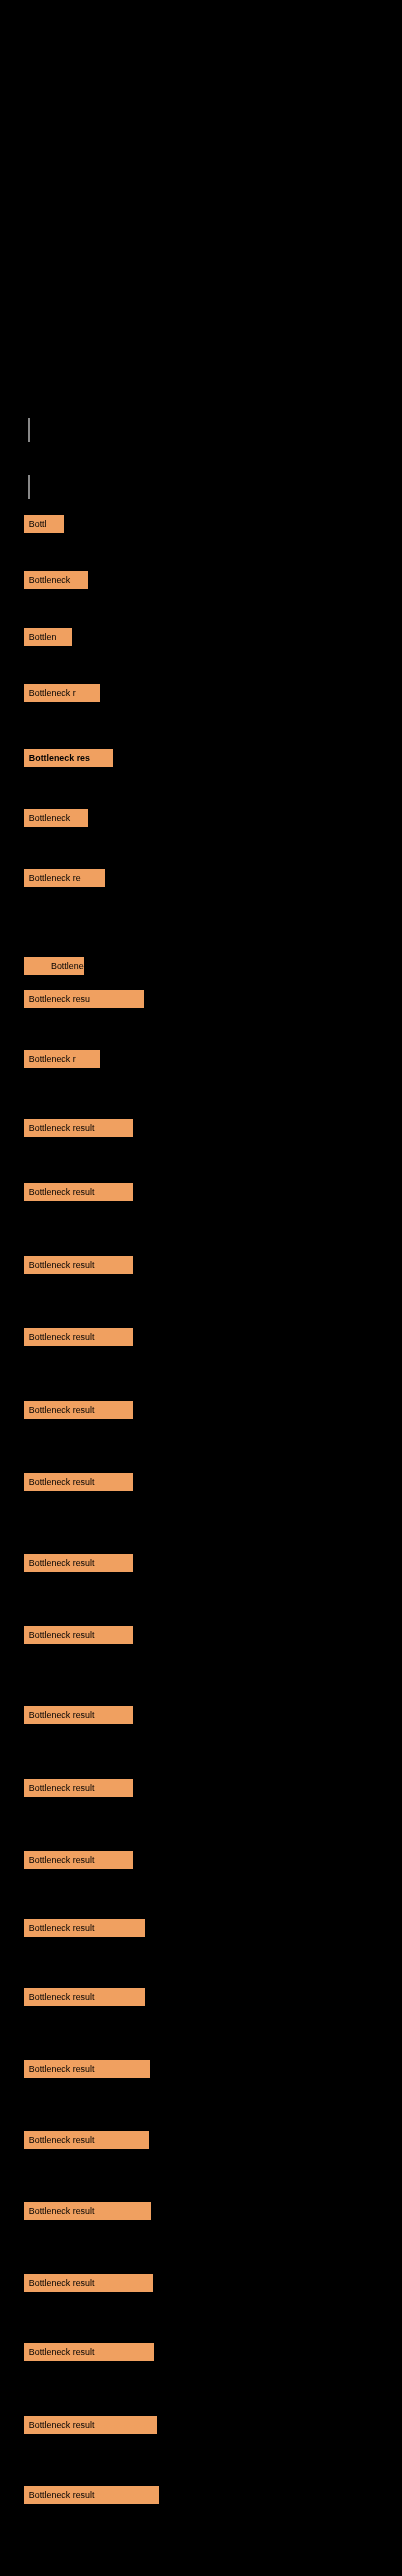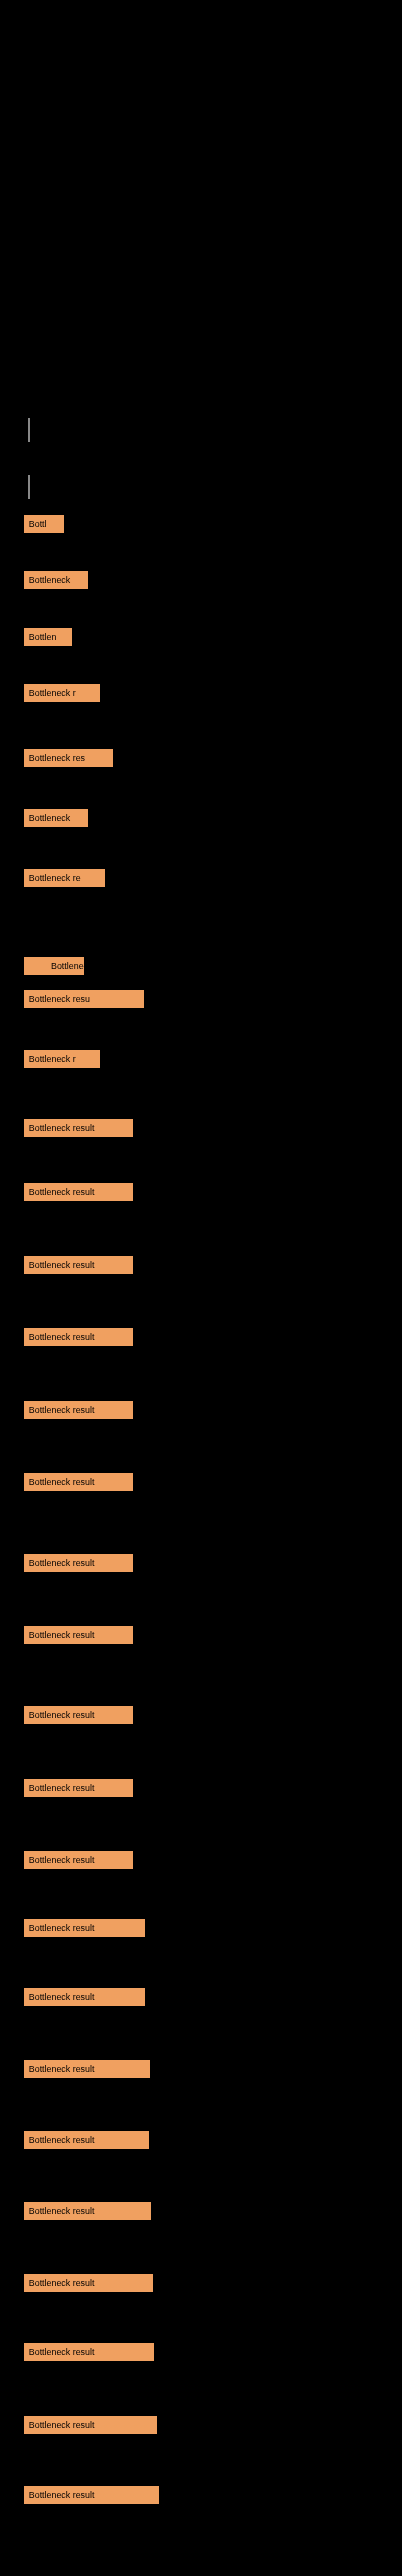--- a/index.html
+++ b/index.html
@@ -64,21 +64,21 @@
 <div class="content-area">
   <div class="site-title"></div>
 </div>
 
 <div class="cursor-line" style="top: 394px;"></div>
 <div class="cursor-line" style="top: 451px;"></div>
 <div class="bottleneck-item" style="top: 491px; width: 40px;">Bottl</div>
 <div class="bottleneck-item" style="top: 547px; width: 64px;">Bottleneck</div>
 <div class="bottleneck-item" style="top: 604px; width: 48px; text-align: center;">Bottlen</div>
 <div class="bottleneck-item" style="top: 660px; width: 76px;">Bottleneck r</div>
-<div class="bottleneck-item" style="top: 725px; width: 89px;">Bottleneck res</div>
+<div class="bottleneck-item" style="top: 725px; width: 89px; font-weight: bold;">Bottleneck res</div>
 <div class="bottleneck-item" style="top: 785px; width: 64px;">Bottleneck</div>
 <div class="bottleneck-item" style="top: 845px; width: 81px;">Bottleneck re</div>
 <div class="bottleneck-item" style="top: 933px; width: 60px; padding-left: 27px;">Bottlenec</div>
 <div class="bottleneck-item" style="top: 966px; width: 120px;">Bottleneck resu</div>
 <div class="bottleneck-item" style="top: 1026px; width: 76px;">Bottleneck r</div>
 <div class="bottleneck-item" style="top: 1095px; width: 109px;">Bottleneck result</div>
 <div class="bottleneck-item" style="top: 1159px; width: 109px;">Bottleneck result</div>
 <div class="bottleneck-item" style="top: 1232px; width: 109px;">Bottleneck result</div>
 <div class="bottleneck-item" style="top: 1304px; width: 109px;">Bottleneck result</div>
 <div class="bottleneck-item" style="top: 1377px; width: 109px;">Bottleneck result</div>

